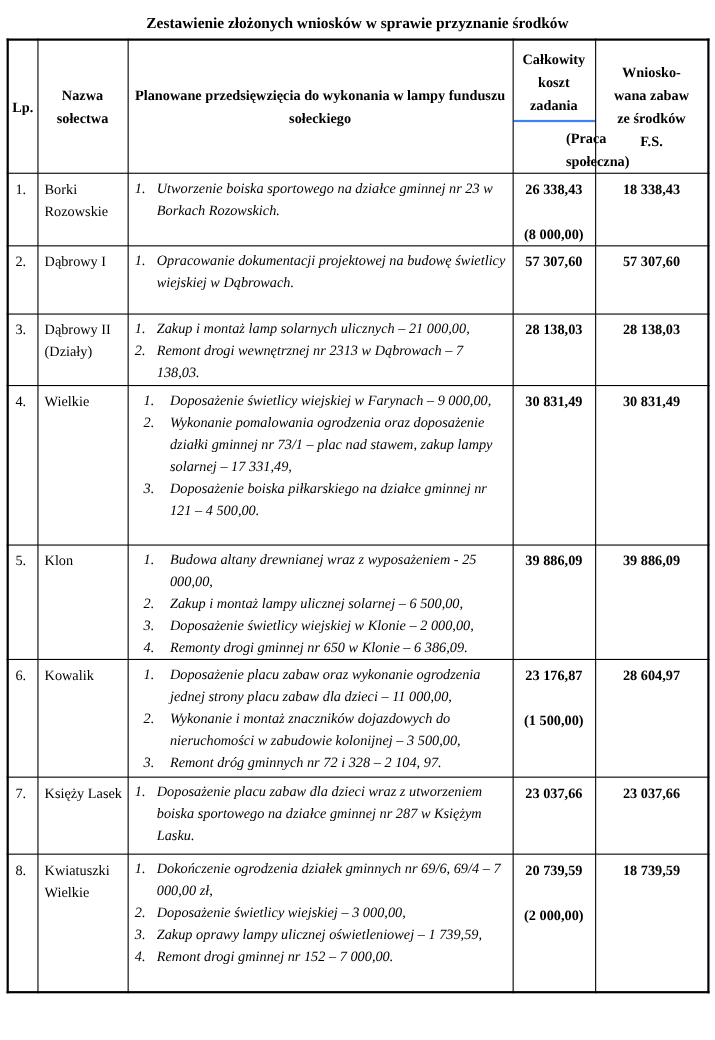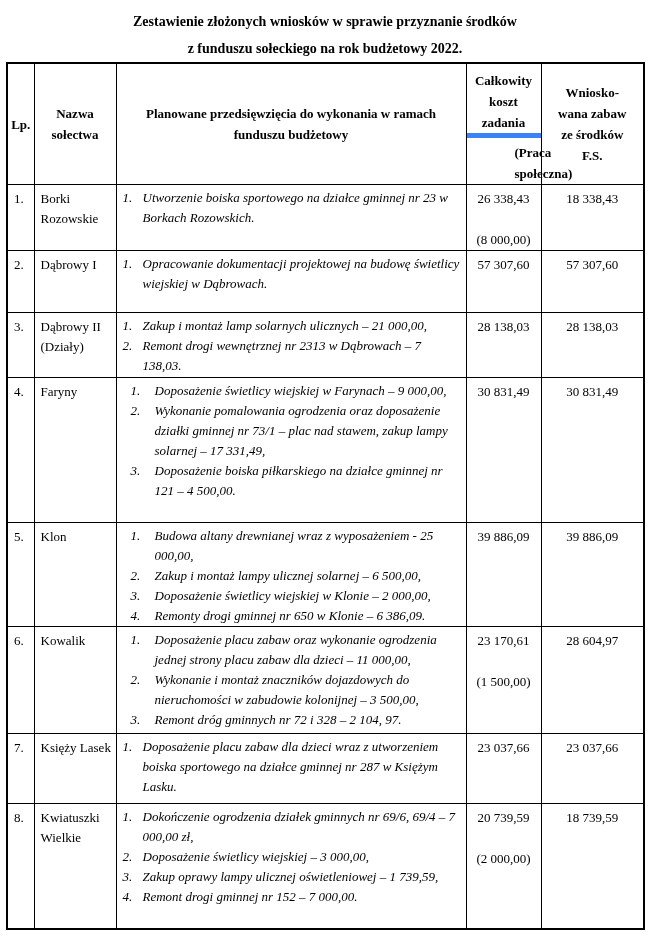--- a/index.html
+++ b/index.html
@@ -9,59 +9,58 @@
   .doc-title{padding-top:8px;text-align:center;font-weight:bold;font-size:14px;}
   .doc-title div{line-height:27px;}
 
   table.main{border-collapse:collapse;margin-left:6px;width:637px;table-layout:fixed;
              border:2px solid #000;}
   table.main th, table.main td{border:1px solid #000;box-sizing:border-box;}
 
   thead tr{height:121px;}
   th{font-weight:bold;font-size:13px;line-height:21px;vertical-align:middle;padding:0 3px;}
   th.c-cost{padding:0;vertical-align:top;}
-  .cost-top{height:74px;border-bottom:5px solid #3b82f6;padding-top:6px;line-height:21px;box-sizing:border-box;}
+  .cost-top{height:74px;border-bottom:2px solid #3b82f6;padding-top:6px;line-height:21px;box-sizing:border-box;}
   .cost-bottom{padding-top:4px;line-height:21px;padding-left:48px;}
   th.c-req{padding:0 12px;}
 
   tbody td{vertical-align:top;font-size:13px;line-height:20px;}
   td.lp-cell{padding:4px 1px 0 6px;}
   td.name-cell{padding:4px 3px 0 6px;}
   td.proj-cell{padding:3px 4px 0 6px;font-style:italic;}
   .item{display:flex;}
   .item .num{flex:none;width:20px;}
   .item .txt{flex:1;}
   tr.deep td.proj-cell{padding-left:14px;}
   tr.deep .item .num{width:24px;}
-  td.cost-cell, td.req-cell{text-align:center;padding:4px 1px 0 1px;font-weight:normal;white-space:nowrap;margin-left:24px;}
+  td.cost-cell, td.req-cell{text-align:center;padding:4px 1px 0 1px;font-weight:bold;white-space:nowrap;margin-left:24px;}
   .paren{margin-top:21px;}
 </style>
 </head>
 <body>
 
 <div class="page">
 
   <div class="doc-title">
     <div>Zestawienie złożonych wniosków w sprawie przyznanie środków</div>
-    <div>z funduszu sołeckiego na rok budżetowy 2022.</div>
   </div>
 
   <table class="main">
     <colgroup>
       <col style="width:27px">
       <col style="width:82px">
       <col style="width:350px">
       <col style="width:75px">
       <col style="width:103px">
     </colgroup>
     <thead>
       <tr>
         <th class="c-lp">Lp.</th>
         <th class="c-name">Nazwa sołectwa</th>
-        <th class="c-proj">Planowane przedsięwzięcia do wykonania w ramach funduszu budżetowy</th>
+        <th class="c-proj">Planowane przedsięwzięcia do wykonania w lampy funduszu sołeckiego</th>
         <th class="c-cost">
           <div class="cost-top">Całkowity koszt zadania</div>
           <div class="cost-bottom">(Praca społeczna)</div>
         </th>
         <th class="c-req">Wniosko-wana zabaw ze środków F.S.</th>
       </tr>
     </thead>
     <tbody>
         <tr style="height: 65px;">
           <td class="lp-cell">1.</td>
@@ -105,21 +104,21 @@
               <span class="txt">Remont drogi wewnętrznej nr 2313 w Dąbrowach  –  7 138,03.</span>
             </div>
           </td>
           <td class="cost-cell">
             <div class="amount">28 138,03</div>
           </td>
           <td class="req-cell">28 138,03</td>
         </tr>
         <tr class="deep" style="height: 145px;">
           <td class="lp-cell">4.</td>
-          <td class="name-cell">Faryny</td>
+          <td class="name-cell">Wielkie</td>
           <td class="proj-cell">
             <div class="item">
               <span class="num">1.</span>
               <span class="txt">Doposażenie świetlicy wiejskiej w Farynach  – 9 000,00,</span>
             </div>
             <div class="item">
               <span class="num">2.</span>
               <span class="txt">Wykonanie pomalowania ogrodzenia oraz doposażenie działki gminnej nr 73/1 – plac nad stawem, zakup lampy solarnej – 17 331,49,</span>
             </div>
             <div class="item">
@@ -169,21 +168,21 @@
             <div class="item">
               <span class="num">2.</span>
               <span class="txt">Wykonanie i  montaż znaczników dojazdowych do nieruchomości w zabudowie kolonijnej  – 3 500,00,</span>
             </div>
             <div class="item">
               <span class="num">3.</span>
               <span class="txt">Remont dróg gminnych nr 72 i 328 – 2 104, 97.</span>
             </div>
           </td>
           <td class="cost-cell">
-            <div class="amount">23 170,61</div>
+            <div class="amount">23 176,87</div>
             <div class="paren">(1 500,00)</div>
           </td>
           <td class="req-cell">28 604,97</td>
         </tr>
         <tr style="height: 70px;">
           <td class="lp-cell">7.</td>
           <td class="name-cell">Księży Lasek</td>
           <td class="proj-cell">
             <div class="item">
               <span class="num">1.</span>

